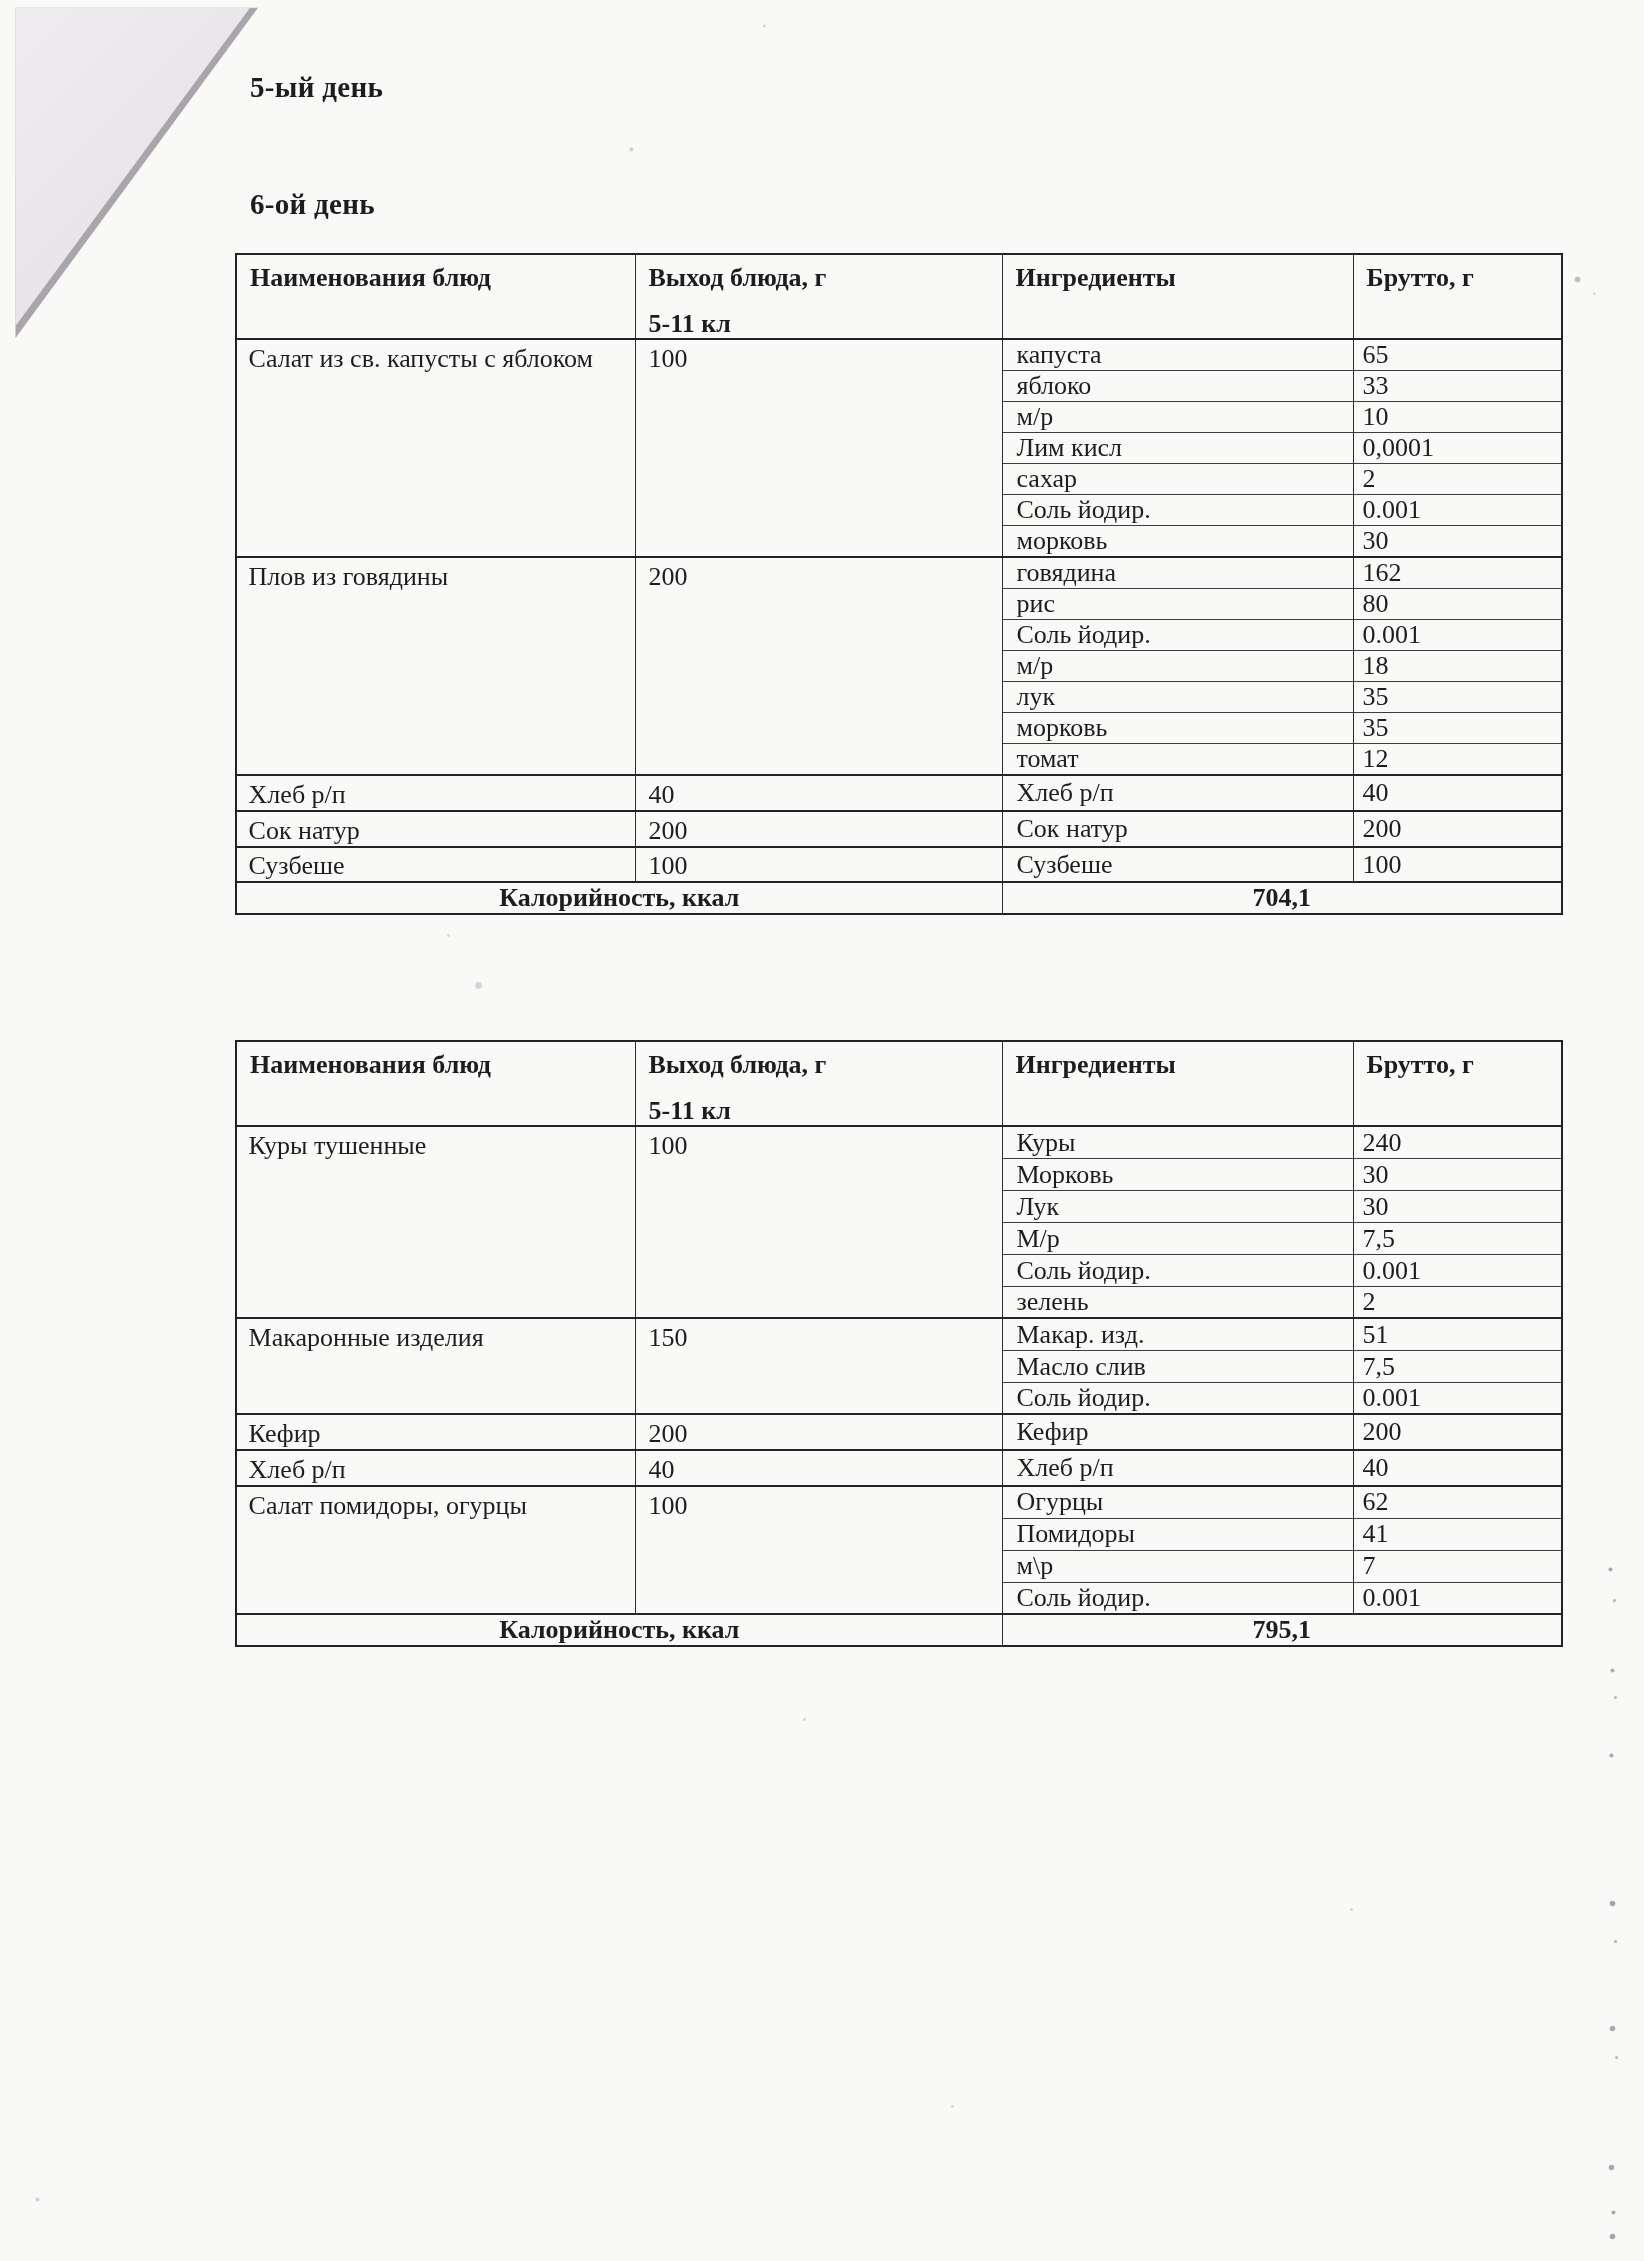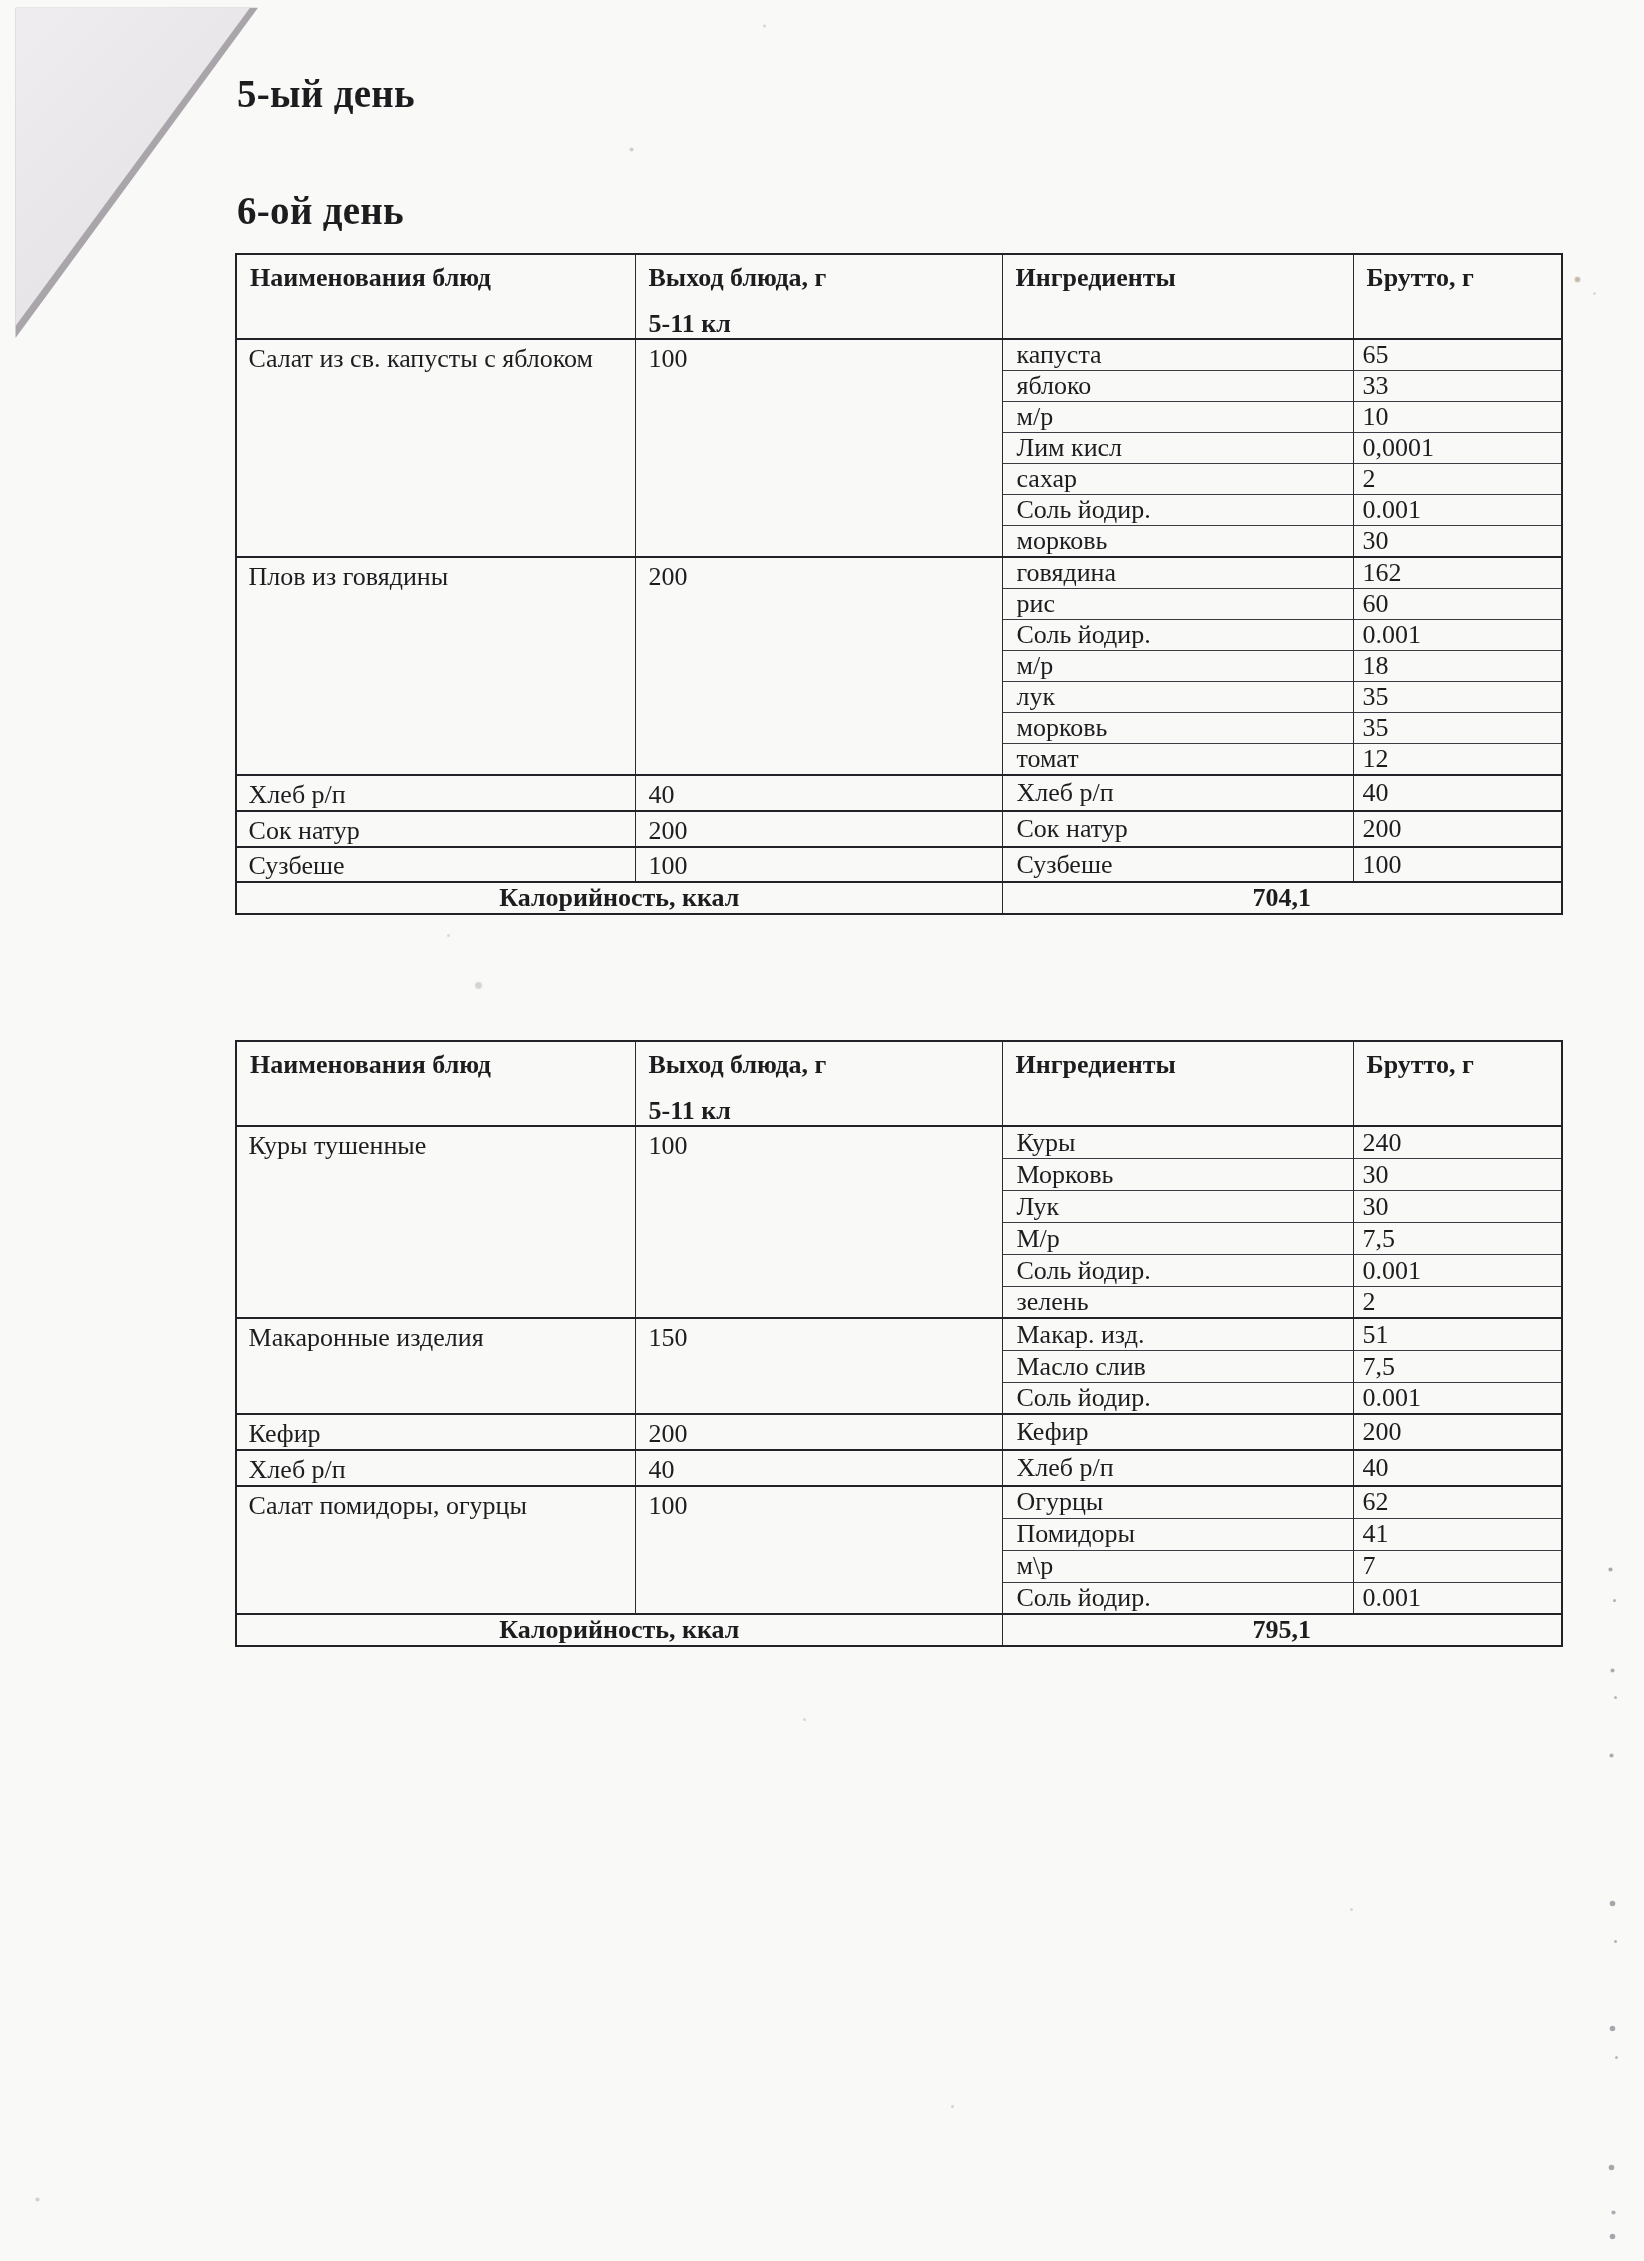--- a/index.html
+++ b/index.html
@@ -31,22 +31,22 @@
       1609px 1568px 0.6px 0.6px #8f8f96, 1613px 1599px 0.6px 0 #9a9aa0,
       1611px 1669px 0.6px 0.6px #94949a, 1614px 1696px 0.6px 0 #a0a0a6,
       1610px 1754px 0.6px 0.6px #90909a, 1611px 1902px 0.6px 1.3px #8a8a92,
       1614px 1940px 0.6px 0 #9a9aa2, 1611px 2027px 0.6px 1.3px #8e8e96,
       1615px 2056px 0.6px 0 #a2a2aa, 1610px 2166px 0.6px 1.3px #8c8c94,
       1612px 2211px 0.6px 0.6px #90909a, 1611px 2235px 0.6px 1.3px #8a8a92,
       803px 1718px 0.6px 0 #cacace, 951px 2105px 0.6px 0 #c6c6cc,
       36px 2198px 0.6px 0.6px #c2c2c8, 1350px 1908px 0.6px 0 #cccccf;
   }
   .heading{
-    position:absolute;left:237px;
-    font-weight:bold;font-size:39px;letter-spacing:0.3px;white-space:nowrap;
+    position:absolute;left:250px;
+    font-weight:bold;font-size:29px;letter-spacing:0.3px;white-space:nowrap;
   }
   #day5{top:71px;}
   #day6{top:188px;}
 
   table.menu{
     position:absolute;left:235px;width:1327px;
     border-collapse:collapse;table-layout:fixed;
     font-size:26px;line-height:1.15;
     border:2.6px solid #232327;
   }
@@ -141,21 +141,21 @@
       </tr>
 
     <tr class="dish-start">
       <td class="name" rowspan="7">Плов из говядины</td>
       <td class="out" rowspan="7">200</td>
       <td class="ing">говядина</td>
       <td class="gr">162</td>
     </tr>
     <tr>
         <td class="ing sub">рис</td>
-        <td class="gr sub">60</td>
+        <td class="gr sub">80</td>
       </tr>
     <tr>
         <td class="ing sub">Соль йодир.</td>
         <td class="gr sub">0.001</td>
       </tr>
     <tr>
         <td class="ing sub">м/р</td>
         <td class="gr sub">18</td>
       </tr>
     <tr>

